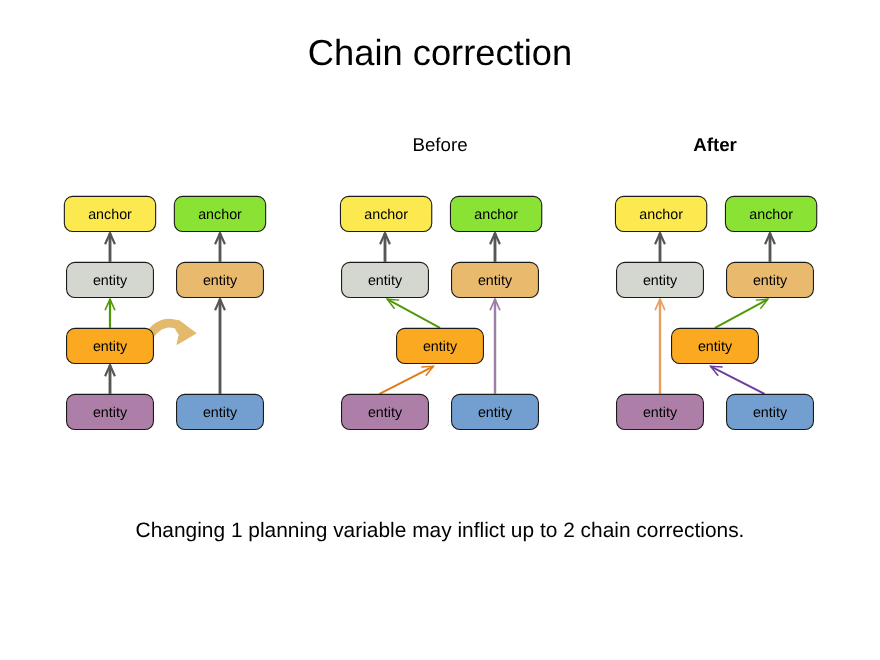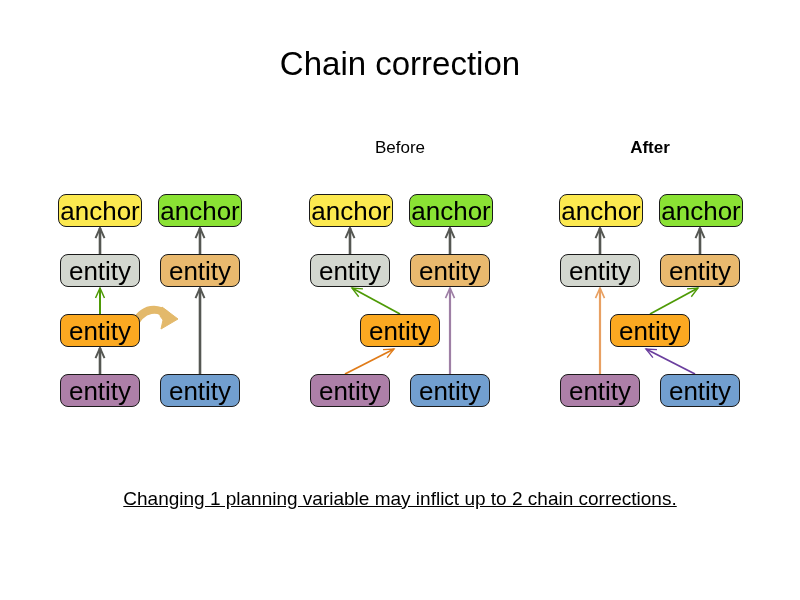--- a/index.html
+++ b/index.html
@@ -10,21 +10,21 @@
   body {
     width: 800px;
     height: 600px;
     position: relative;
     overflow: hidden;
     font-family: "Liberation Sans", sans-serif;
     color: #000000;
   }
   #slide {
     position: absolute;
-    left: 0; top: 16px;
+    left: 0; top: 0;
     width: 800px;
     height: 424px;
     border-radius: 32px;
   }
   .title {
     position: absolute;
     left: 0;
     top: 28px;
     width: 800px;
     text-align: center;
@@ -43,28 +43,27 @@
   }
   .caption {
     position: absolute;
     left: 0;
     top: 470px;
     width: 800px;
     text-align: center;
     font-size: 19px;
     color: #000;
     line-height: 26px;
-    text-decoration: underline;
   }
   .node {
     position: absolute;
     box-sizing: border-box;
     border: 1.4px solid #1b1b1b;
     border-radius: 8px;
-    font-size: 26px;
+    font-size: 13px;
     line-height: 1;
     display: flex;
     align-items: center;
     justify-content: center;
     color: #000;
     z-index: 3;
     text-shadow: none;
   }
   svg.edges {
     position: absolute;

